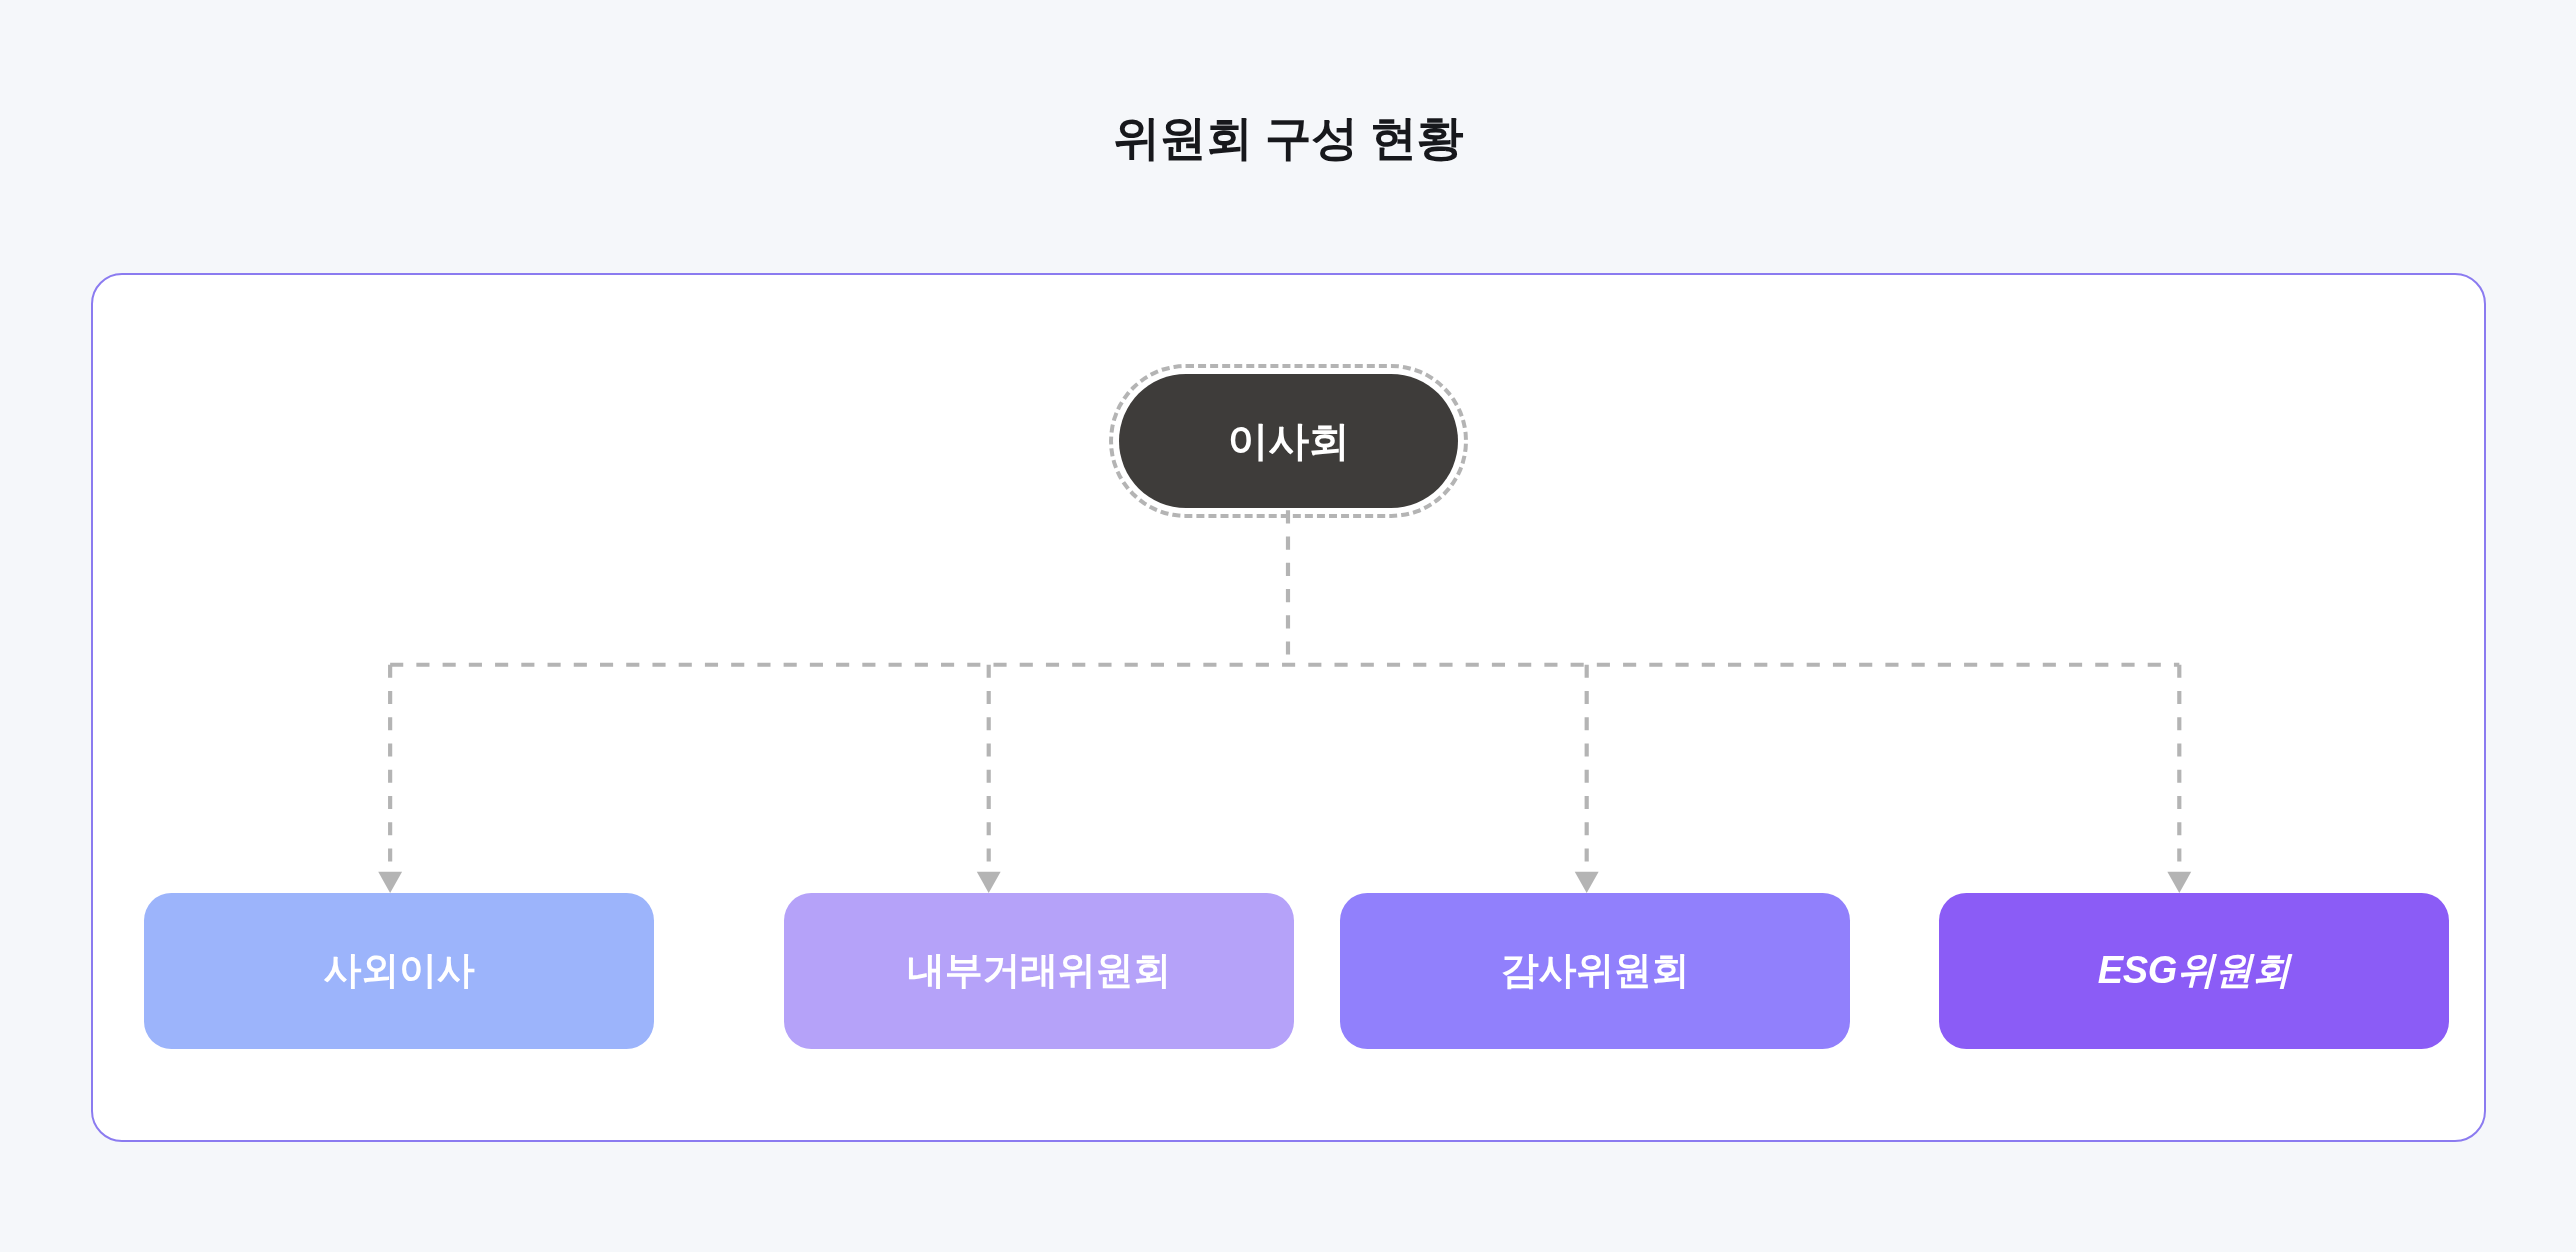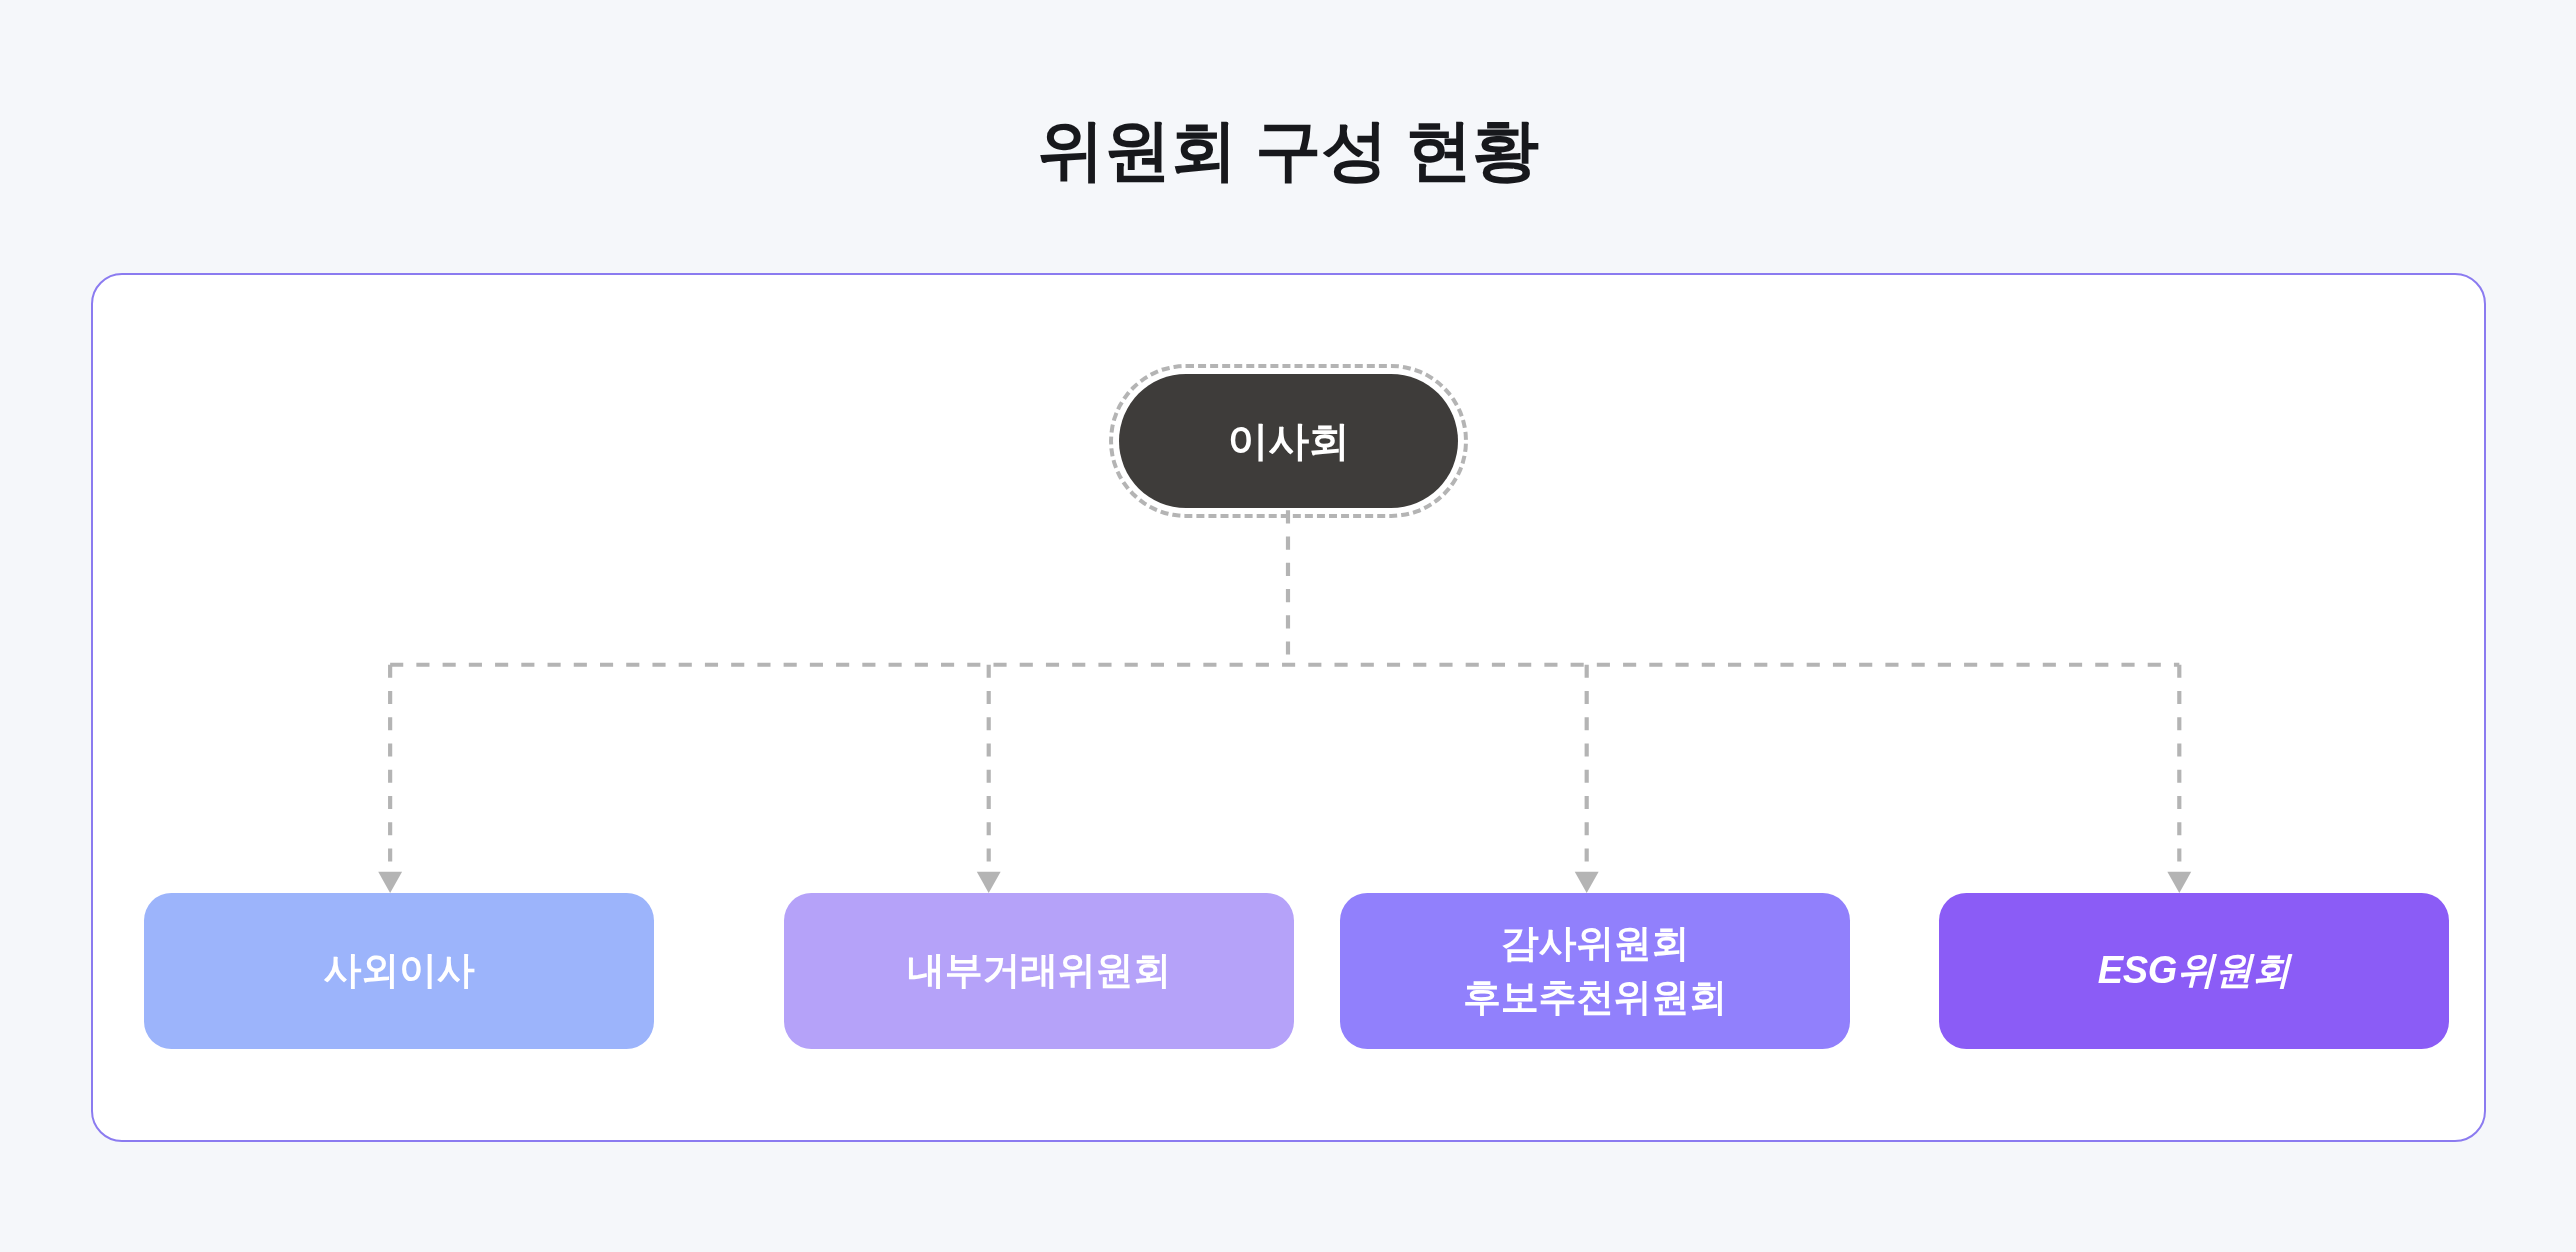--- a/index.html
+++ b/index.html
@@ -14,21 +14,21 @@
     overflow: hidden;
     position: relative;
   }
 
   #page-title {
     position: absolute;
     left: 0;
     top: 111px;
     width: 2576px;
     text-align: center;
-    font-size: 67px;
+    font-size: 47px;
     font-weight: 700;
     color: #17181C;
     letter-spacing: -0.6px;
     line-height: 1.15;
     white-space: nowrap;
   }
 
   #chart-container {
     position: absolute;
     left: 91px;
@@ -154,19 +154,18 @@
 <div class="child-card" id="child-card-0" style="background: rgb(156, 180, 251);">
   <span class="node-label" style="color: rgb(255, 255, 255);">사외이사</span>
 </div>
 
 <div class="child-card" id="child-card-1" style="background: rgb(181, 162, 249);">
   <span class="node-label" style="color: rgb(255, 255, 255);">내부거래위원회</span>
 </div>
 
 <div class="child-card" id="child-card-2" style="background: rgb(145, 128, 252);">
   <span class="node-label" style="color: rgb(255, 255, 255);">감사위원회</span>
-  <span class="node-label" style="color: rgb(255, 255, 255);">후보추천위원회</span>
 </div>
 
 <div class="child-card" id="child-card-3" style="background: #8b5cf6; font-style: italic;">
   <span class="node-label" style="color: rgb(255, 255, 255);">ESG위원회</span>
 </div>
 
 
 </body></html>

